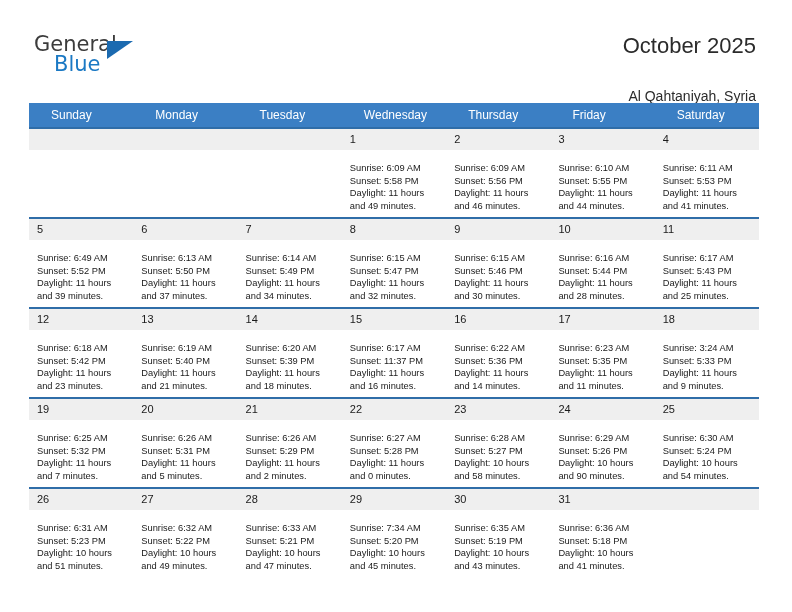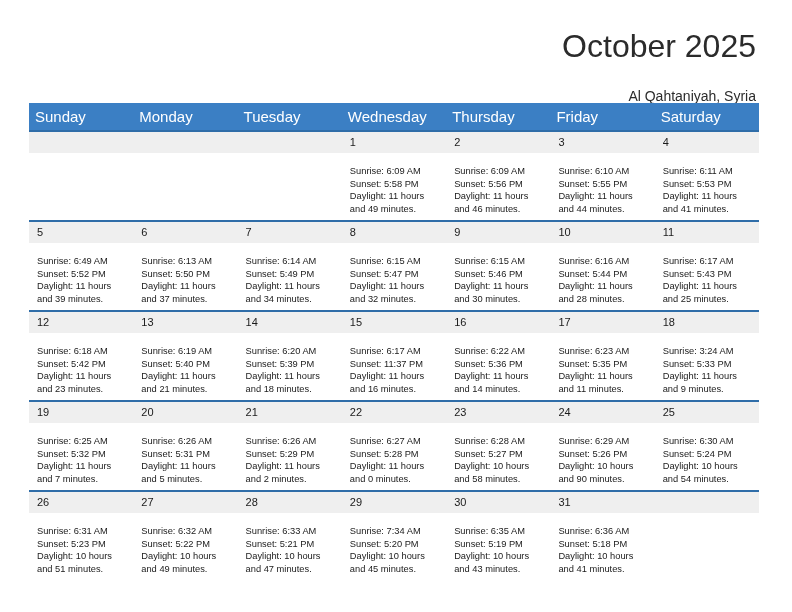--- a/index.html
+++ b/index.html
@@ -65,21 +65,21 @@
     border-bottom: 18px solid transparent;
   }
 
   .title-block {
     position: absolute;
     right: 36px;
     top: 30px;
     text-align: right;
   }
   .cal-title {
-    font-size: 32px;
+    font-size: 22px;
     color: #2b2b2b;
     line-height: 32px;
     white-space: nowrap;
   }
   .cal-subtitle {
     font-size: 14px;
     color: #2b2b2b;
     line-height: 20px;
     margin-top: 24px;
     white-space: nowrap;
@@ -90,24 +90,24 @@
     position: absolute;
     left: 29px;
     top: 103px;
     width: 730px;
     border-collapse: collapse;
     table-layout: fixed;
   }
   .calendar th {
     background: #3b7fc4;
     color: #ffffff;
-    font-size: 15px;
+    font-size: 12px;
     font-weight: normal;
     text-align: left;
-    padding: 5px 0 5px 6px;
+    padding: 5px 0 5px 22px;
     height: 12px;
     border: none;
     margin-top: 34px;
   }
   .calendar td {
     vertical-align: top;
     padding: 0;
     border: none;
     border-top: 2px solid #2f6da8;
     height: 88px;
@@ -137,20 +137,25 @@
     white-space: nowrap;
   }
 </style>
 </head>
 <body>
 
 <div class="page">
 
   <div class="header">
 
+    <div class="logo">
+      <span class="logo-general">General</span>
+      <span class="logo-triangle"></span>
+      <span class="logo-blue">Blue</span>
+    </div>
 
     <div class="title-block">
       <div class="cal-title">October 2025</div>
       <div class="cal-subtitle">Al Qahtaniyah, Syria</div>
     </div>
 
   </div>
 
   <table class="calendar">
     <thead>

